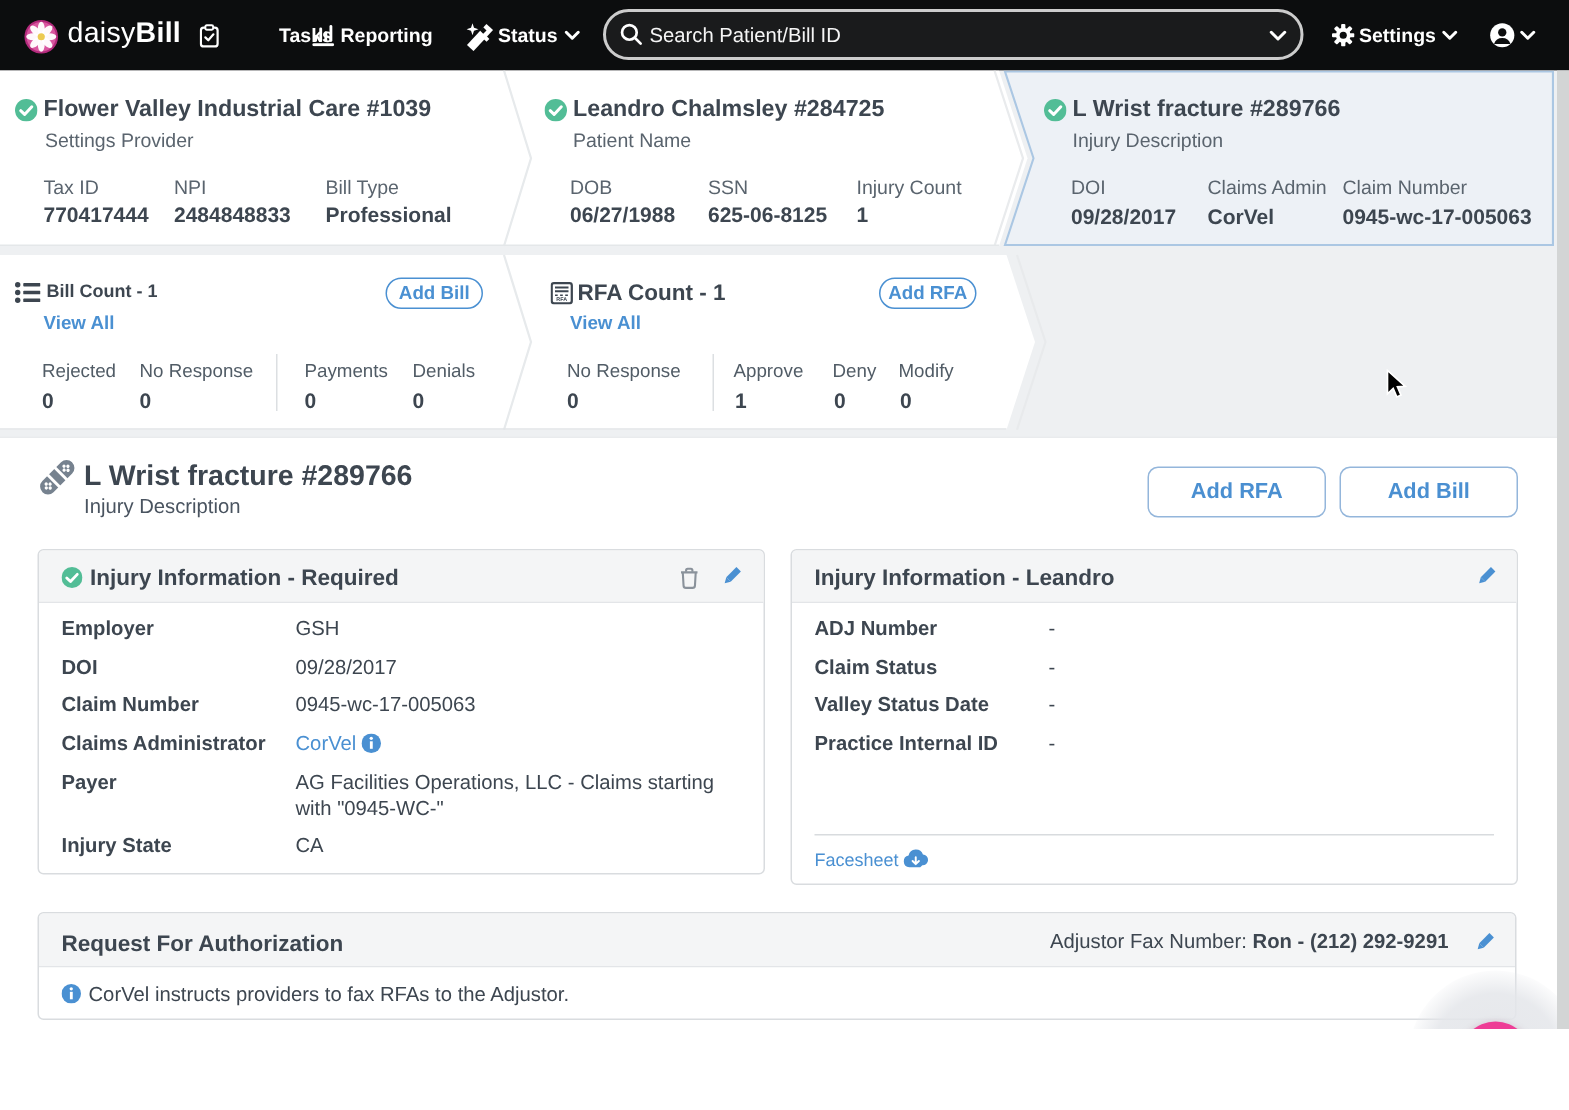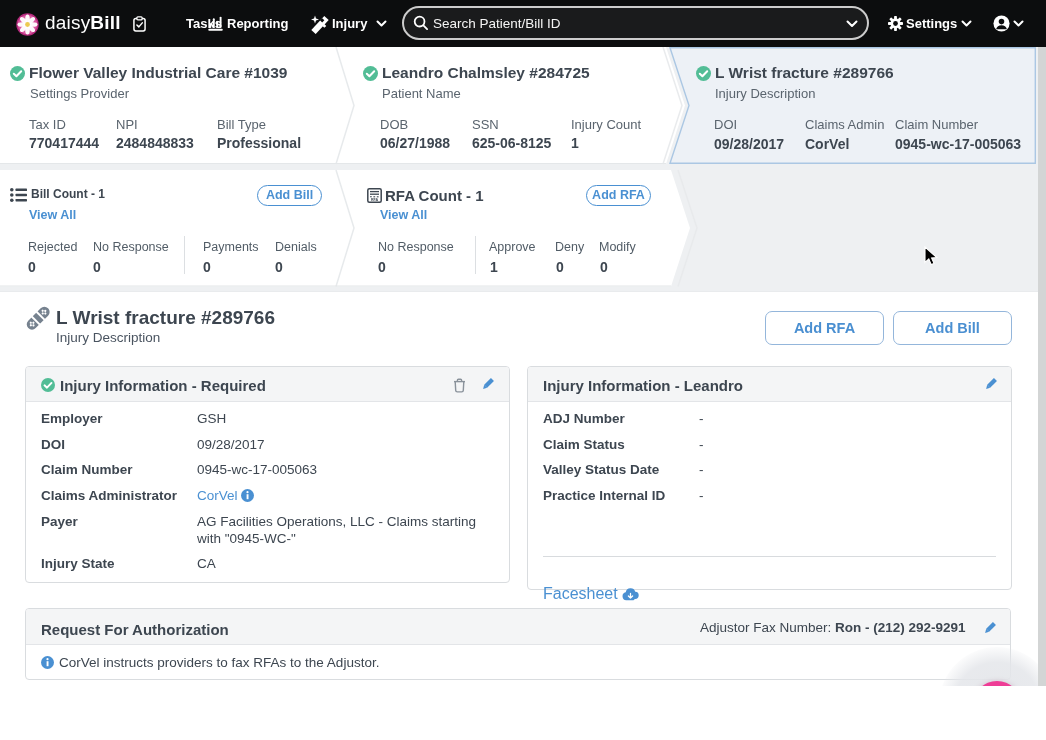--- a/index.html
+++ b/index.html
@@ -57,21 +57,21 @@
     </g>
   </svg>
   <div class="abs b" style="left:227px;top:16px;font-size:13px;color:#fff;">Reporting</div>
 
   <svg class="abs" style="left:311px;top:13px;" width="20" height="21" viewBox="0 0 20 21">
     <line x1="2.5" y1="19" x2="15.5" y2="5" stroke="#fff" stroke-width="6"></line>
     <rect x="9.6" y="5.8" width="3.1" height="3.1" transform="rotate(45 11.15 7.35)" fill="#0c0d0e"></rect>
     <path d="M4 2.5 l1 3 3 1 -3 1 -1 3 -1 -3 -3 -1 3 -1 z" fill="#fff"></path>
     <rect x="12" y="11.6" width="2.7" height="2.7" transform="rotate(45 13.35 12.95)" fill="#fff"></rect>
   </svg>
-  <div class="abs b" style="left:332px;top:16px;font-size:13px;color:#fff;">Injury</div>
+  <div class="abs b" style="left:332px;top:16px;font-size:13px;color:#fff;">Status</div>
   <svg class="abs" style="left:376px;top:20px;" width="11" height="8" viewBox="0 0 11 8">
     <path d="M1.5 1.5 L5.5 5.5 L9.5 1.5" fill="none" stroke="#fff" stroke-width="2" stroke-linecap="round" stroke-linejoin="round"></path>
   </svg>
 
   <div class="abs" style="left:402px;top:6px;width:467px;height:34px;border-radius:17px;background:#1a1b1c;border:2px solid #cccccc;"></div>
   <svg class="abs" style="left:413px;top:15px;" width="16" height="16" viewBox="0 0 17 17">
     <circle cx="7" cy="7" r="5.2" fill="none" stroke="#fff" stroke-width="1.9"></circle>
     <line x1="11" y1="11" x2="15" y2="15" stroke="#fff" stroke-width="1.9" stroke-linecap="round"></line>
   </svg>
   <div class="abs" style="left:433px;top:16px;font-size:13.5px;color:#f5f5f5;">Search Patient/Bill ID</div>
@@ -305,21 +305,21 @@
           <td class="b" style="padding:4.3px 0;vertical-align:top;">Valley Status Date</td>
           <td style="padding:4.3px 0;">-</td>
         </tr>
     <tr>
           <td class="b" style="padding:4.3px 0;vertical-align:top;">Practice Internal ID</td>
           <td style="padding:4.3px 0;">-</td>
         </tr>
   </tbody>
     </table>
   <div class="abs" style="left:543px;top:556px;width:453px;height:1px;background:#d8dbde;"></div>
-  <div class="abs blue nowrap" style="left:543px;top:585px;font-size:16px;text-align:center;">Facesheet
+  <div class="abs blue nowrap" style="left:543px;top:566px;font-size:12px;text-align:center;">Facesheet
     <svg width="17" height="13" viewBox="0 0 17 13" style="vertical-align:-2px">
         <path d="M4.2 12.2 a4 4 0 0 1 -0.5 -7.9 a5 5 0 0 1 9.6 -0.6 a3.6 3.6 0 0 1 -0.4 7.2 l-1.4 1.3 z" fill="#4a90d2"></path>
         <path d="M8.5 5.5 v4.5 M6.4 8 l2.1 2.1 2.1-2.1" stroke="#fff" stroke-width="1.3" fill="none" stroke-linecap="round" stroke-linejoin="round"></path>
       </svg>
   </div>
 
   <div class="abs" style="left:25px;top:608px;width:986px;height:72px;border:1px solid #d9dcdf;border-radius:4px;background:#fff;"></div>
   <div class="abs" style="left:26px;top:609px;width:984px;height:36px;background:#f4f5f6;border-bottom:1px solid #e3e5e8;border-radius:3px 3px 0 0;"></div>
   <div class="abs b dark nowrap" style="left:41px;top:621px;font-size:15px;">Request For Authorization</div>
   <div class="abs dark nowrap" style="left:700px;top:619.5px;font-size:13.5px;">Adjustor Fax Number: <span class="b">Ron - (212) 292-9291</span></div>

